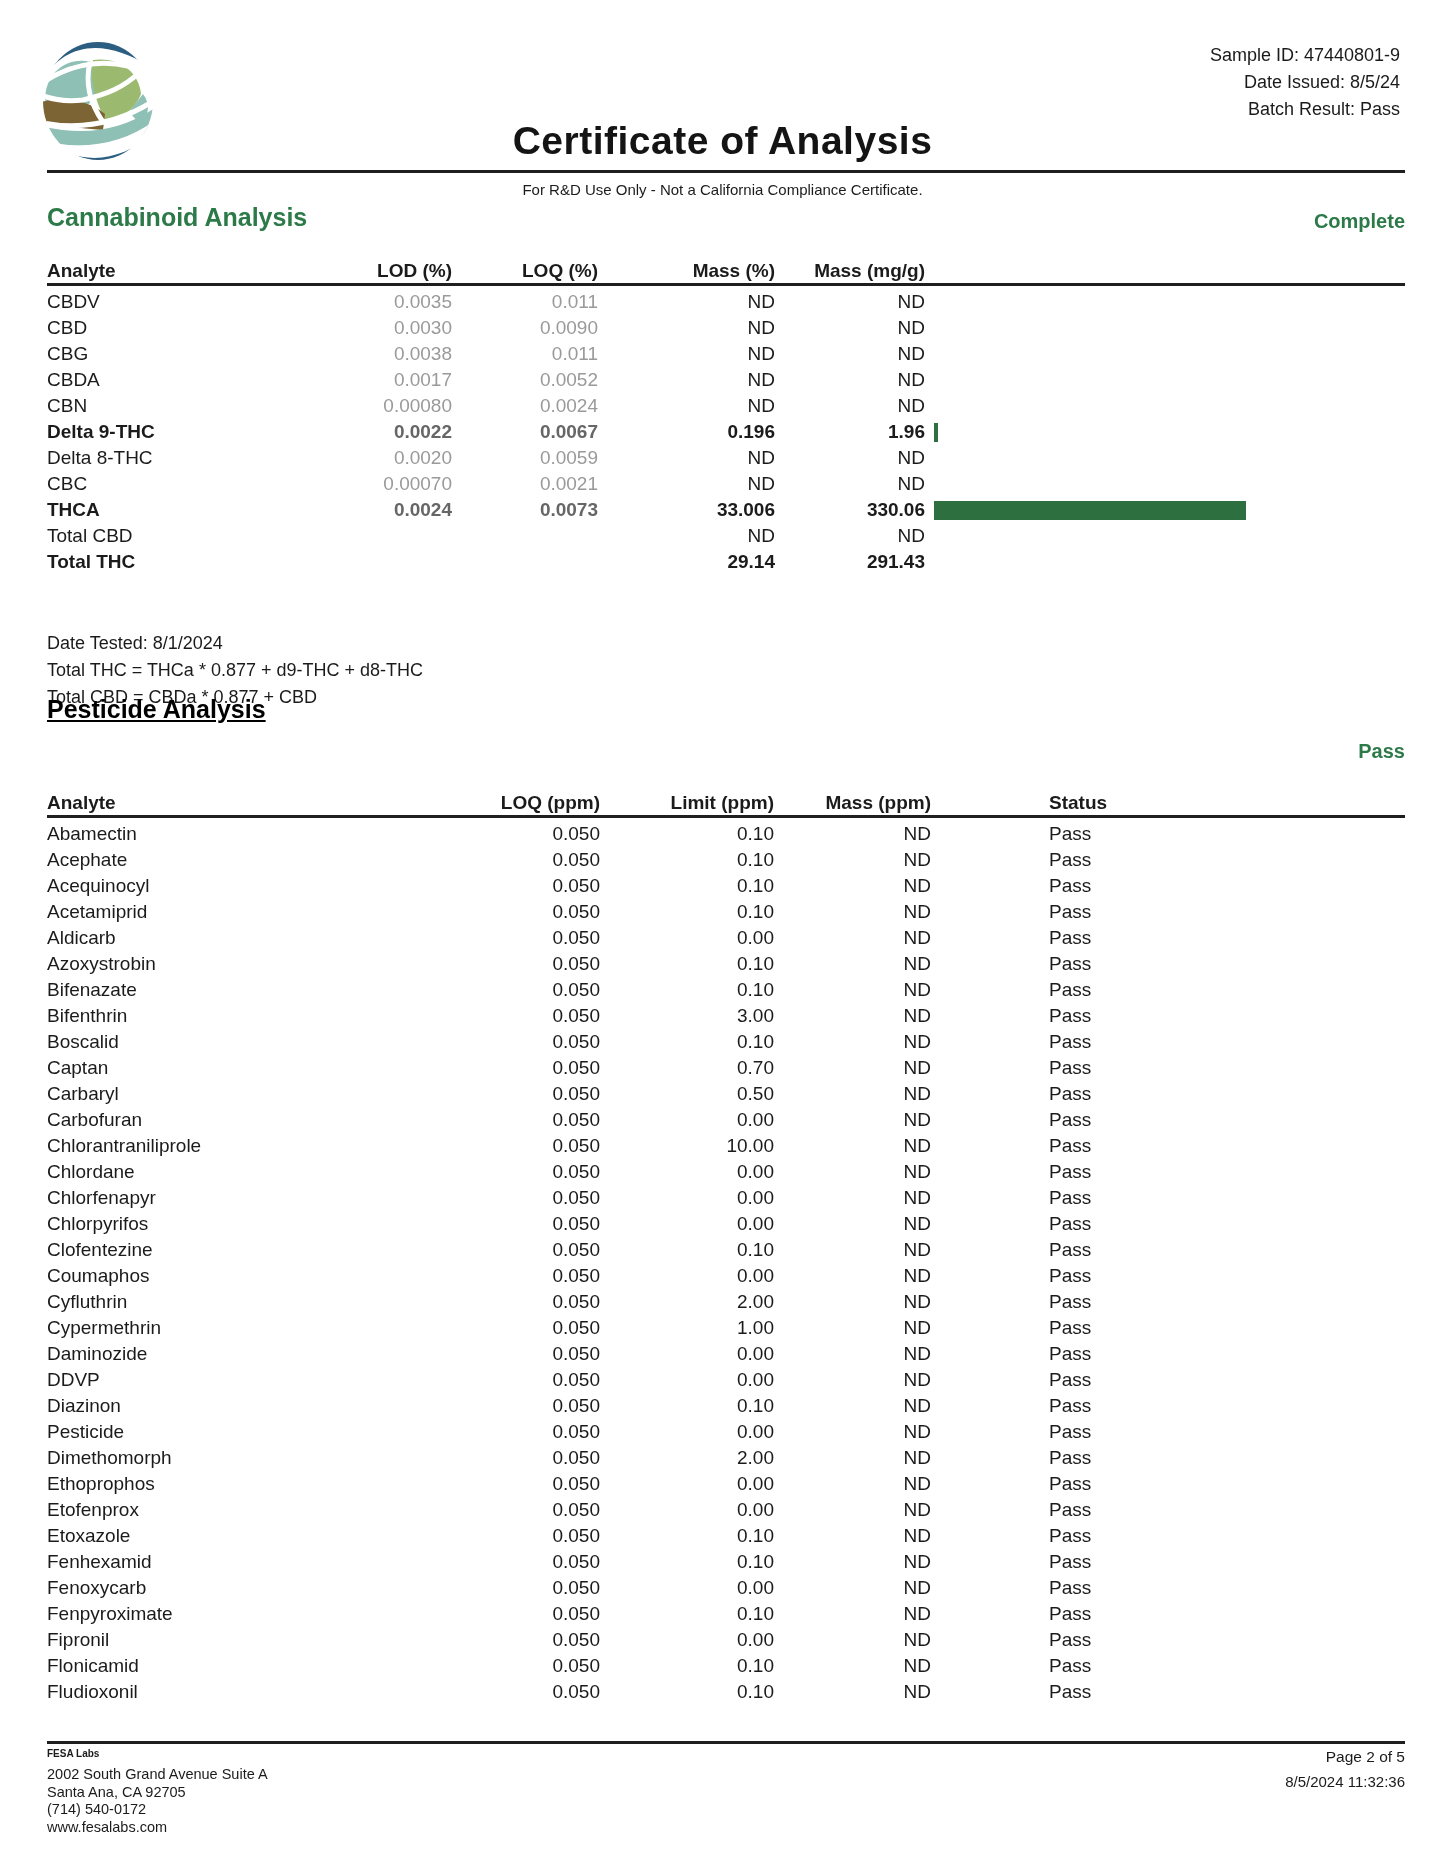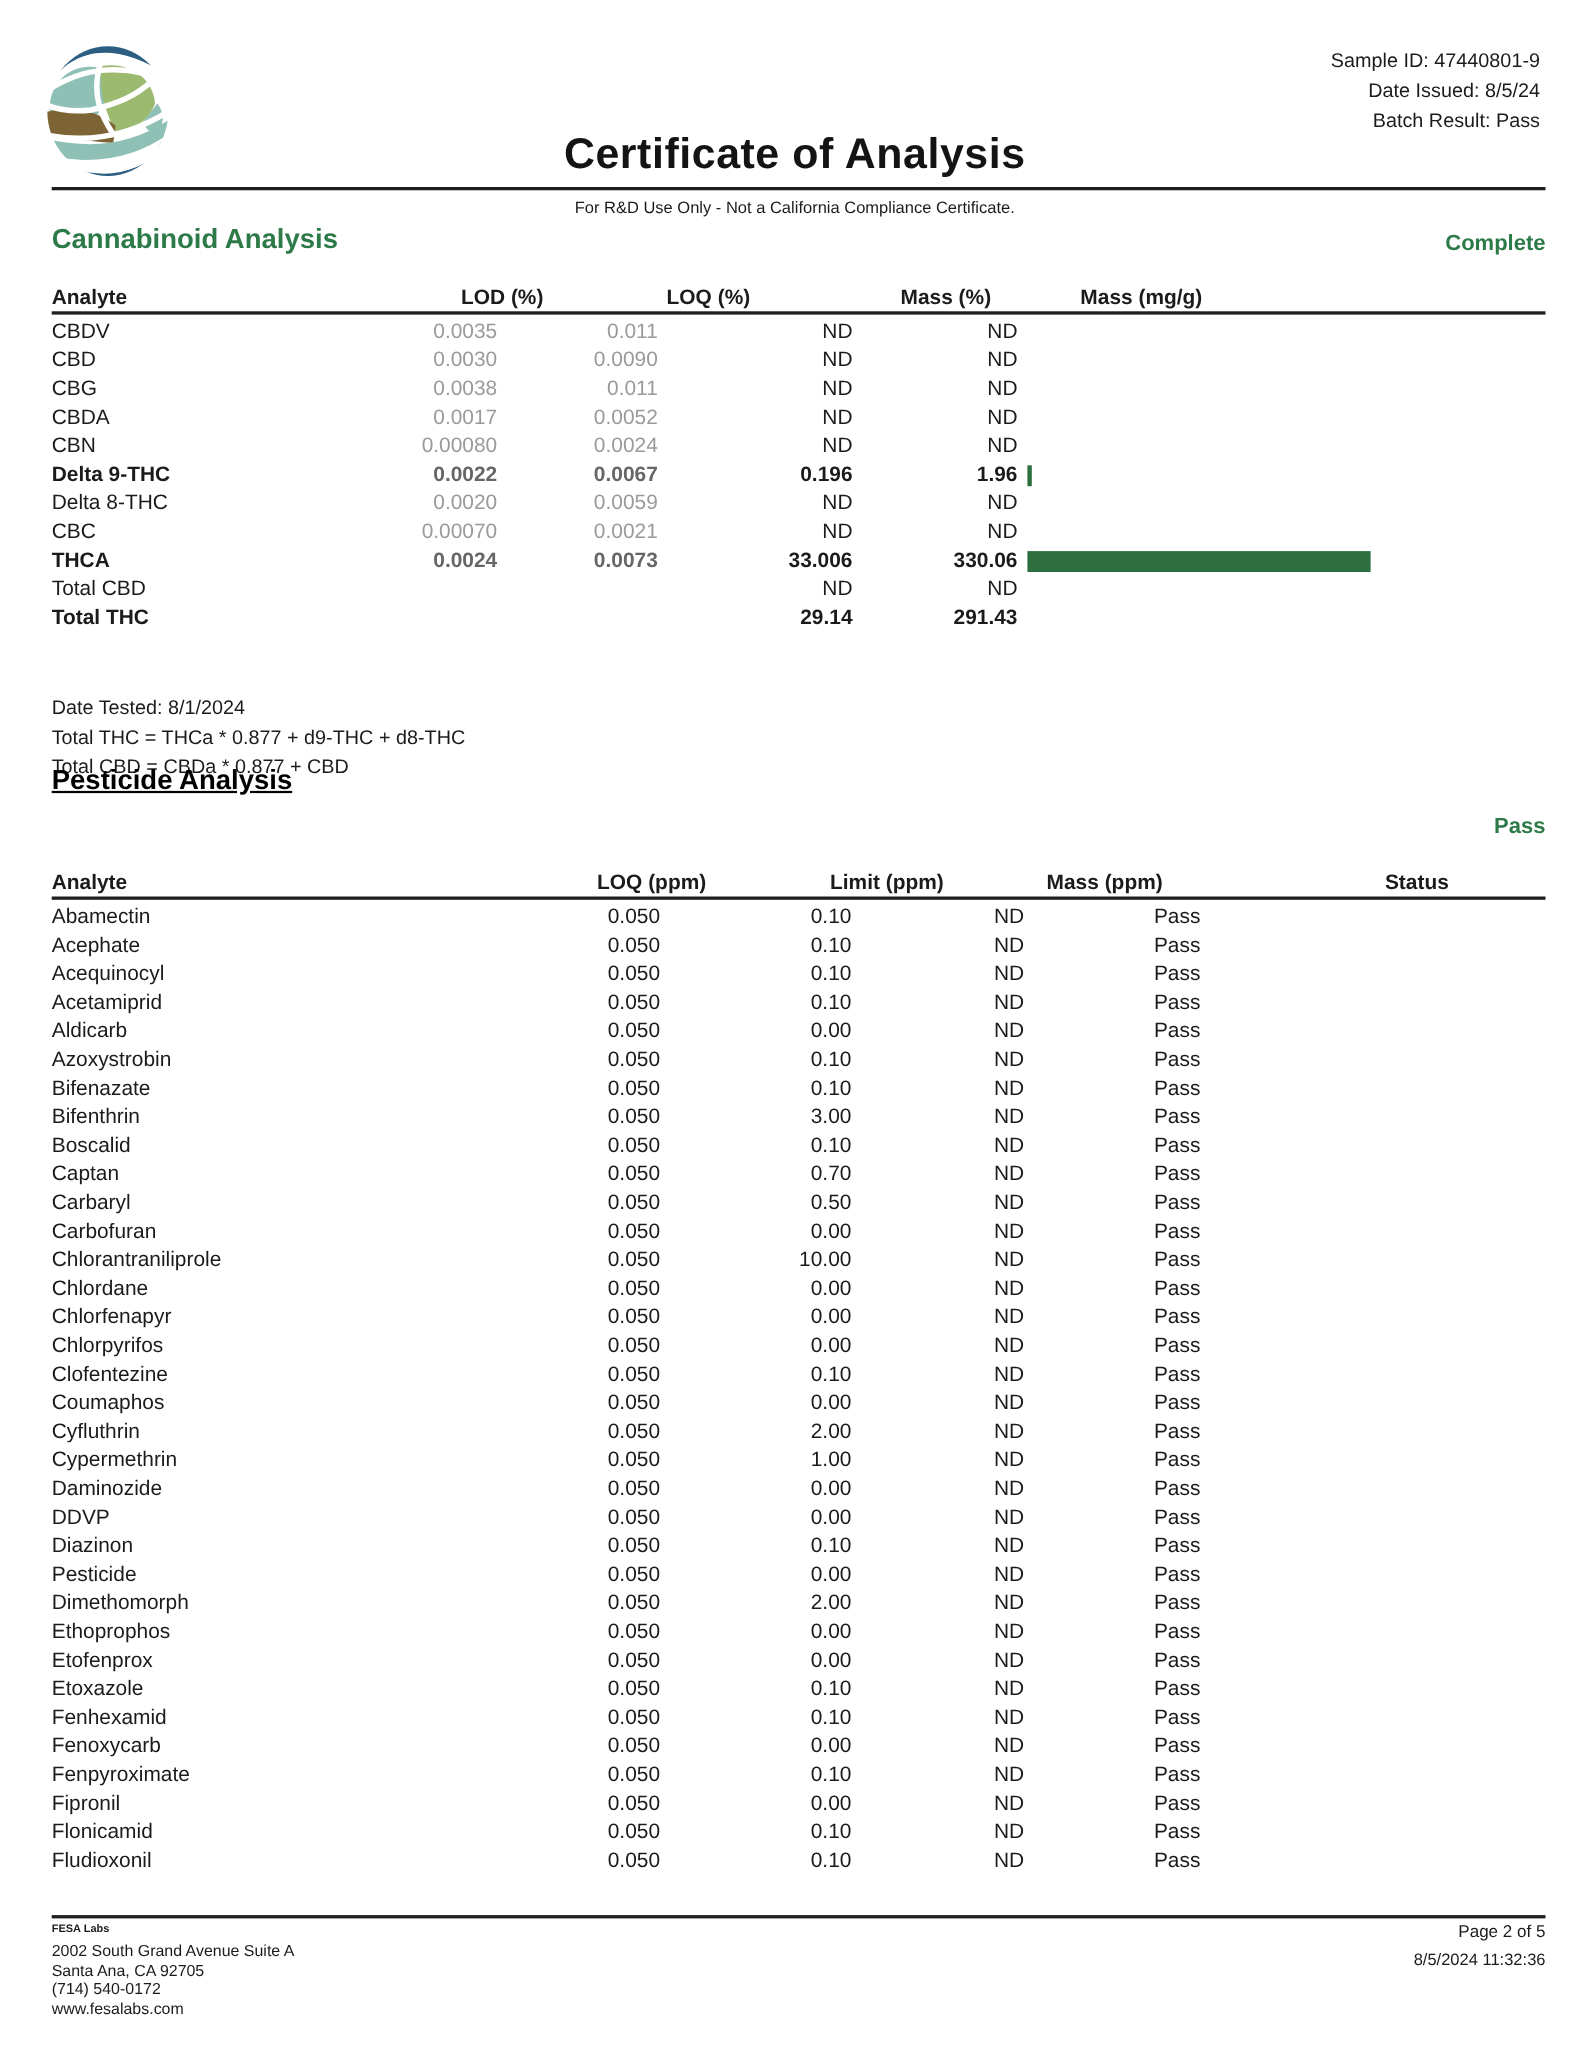--- a/index.html
+++ b/index.html
@@ -26,21 +26,21 @@
   .status-cann{top:210px;}
   .status-pest{top:740px;}
 
   
   .tbl{position:absolute;left:47px;right:40px;}
   .tbl-cann{top:258px;}
   .tbl-pest{top:790px;}
   .trow{display:grid;height:26px;align-items:center;font-size:19px;}
   .cann-cols{grid-template-columns:280px 125px 146px 177px 150px 1fr;}
   .pest-cols{grid-template-columns:290px 263px 174px 157px 118px 1fr;}
-  .thead{font-weight:bold;height:25px;gap:42px;}
+  .thead{font-weight:bold;height:25px;}
   .tline{height:3px;background:#1f1f1f;margin-bottom:3px;}
   .num{text-align:right;}
   .gray{color:#9a9a9a;}
   .bold{font-weight:bold;}
   .bold .gray{color:#666666;}
   .bar-cell{padding-left:9px;height:26px;display:flex;align-items:center;}
   .bar{display:none;height:19px;background:#2e6f40;}
 
   .notes{position:absolute;left:47px;top:630px;font-size:18px;line-height:27px;color:#1b1b1b;}
 

